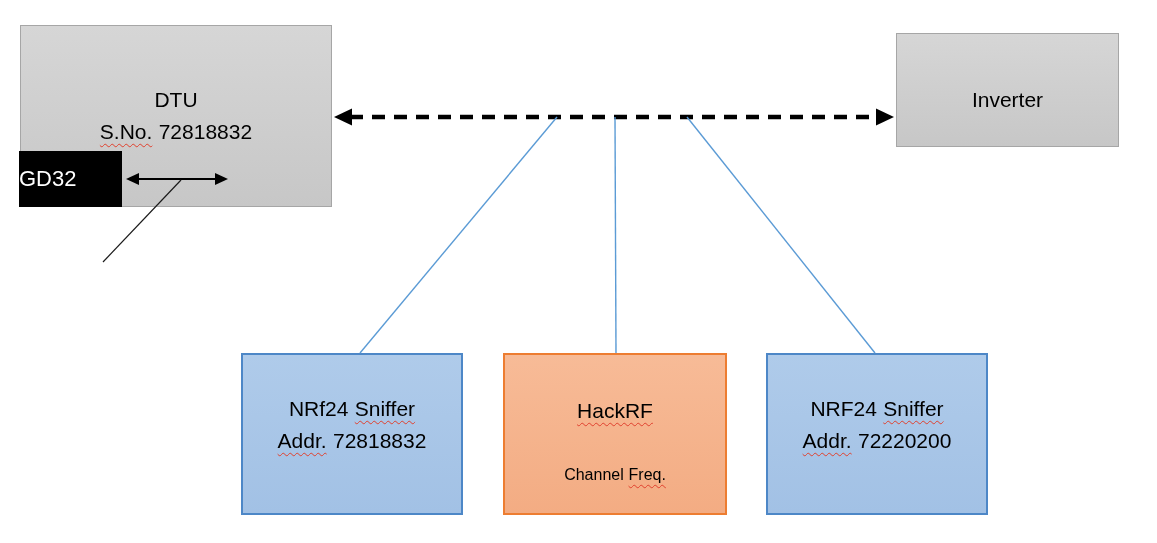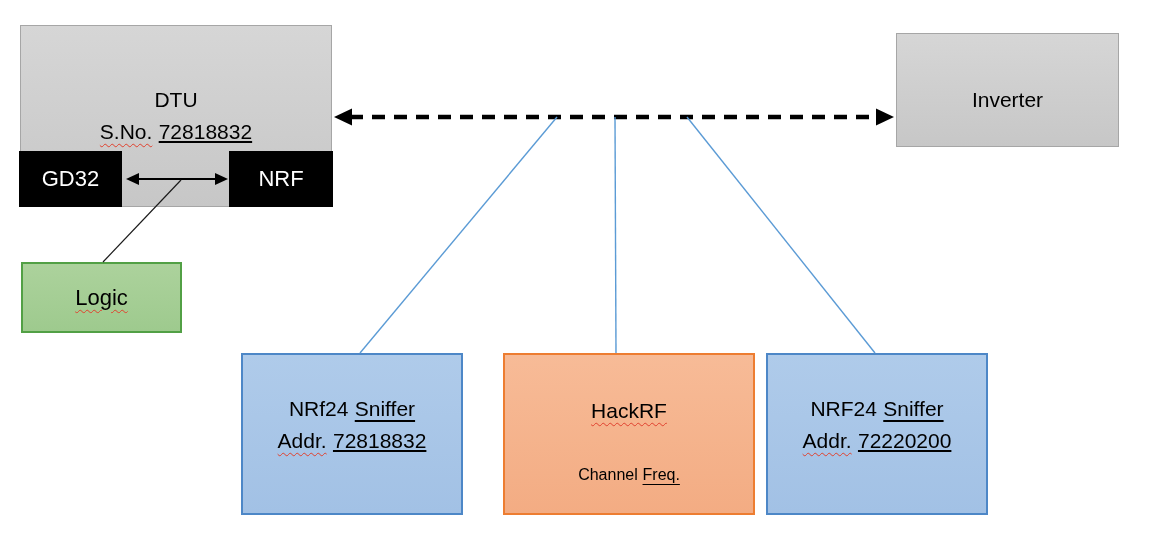--- a/index.html
+++ b/index.html
@@ -2,77 +2,71 @@
 <html><head>
 <meta charset="utf-8">
 <style>
   html,body{margin:0;padding:0;background:#ffffff;}
   .canvas{
     position:relative;width:1157px;height:543px;background:#ffffff;
     font-family:"Liberation Sans",sans-serif;color:#000;overflow:hidden;padding-left:32px;
   }
   .box{position:absolute;box-sizing:border-box;text-align:center;}
   .gray{background:linear-gradient(180deg,#d6d6d6 0%,#c7c7c7 100%);border:1px solid #a6a6a6;}
-  .black{background:#000000;color:#ffffff;display:flex;align-items:center;justify-content:center;font-size:22px;}
+  .black{background:#000000;color:#ffffff;display:flex;align-items:center;justify-content:flex-start;font-size:22px;}
   .green{background:linear-gradient(180deg,#acd29c 0%,#9eca8e 100%);border:2px solid #52a045;
          display:flex;align-items:center;justify-content:center;font-size:22px;}
   .blue{background:linear-gradient(180deg,#afcbea 0%,#a2c1e5 100%);border:2px solid #4d87c7;}
   .orange{background:linear-gradient(180deg,#f7bb97 0%,#f3ac83 100%);border:2px solid #ed7d31;}
 
   .dtu-box{left:20px;top:25px;width:312px;height:182px;}
   .gd32-box{left:19px;top:151px;width:103px;height:56px;}
   .nrf-box{left:229px;top:151px;width:104px;height:56px;}
   .logic-box{left:21px;top:262px;width:161px;height:71px;}
   .inverter-box{left:896px;top:33px;width:223px;height:114px;}
   .sniffer1-box{left:241px;top:353px;width:222px;height:162px;}
-  .hackrf-box{left:503px;top:353px;width:252px;height:162px;}
+  .hackrf-box{left:503px;top:353px;width:224px;height:162px;}
   .sniffer2-box{left:766px;top:353px;width:222px;height:162px;}
 
   .label{position:absolute;left:0;right:0;font-size:21px;line-height:32px;}
   .dtu-box .label{top:58px;}
   .inverter-box .label{top:50px;}
   .sniffer1-box .label,.sniffer2-box .label{top:38px;}
   .hackrf-box .label{top:41px;}
   .hackrf-title{font-size:21px;line-height:30px;}
   .small{font-size:16px;line-height:25px;margin-top:36px;}
 
   .sq{
     text-decoration-line:underline;
     text-decoration-style:wavy;
     text-decoration-color:#e0402d;
     text-decoration-thickness:1px;
     text-underline-offset:4px;
     text-align:right;
   }
-  .gap{margin-left:0.30em;text-decoration:underline;}
+  .gap{margin-left:0.30em;}
 
   .wires{position:absolute;left:0;top:0;width:1157px;height:543px;pointer-events:none;z-index:5;}
 </style>
 </head>
 <body>
 
 <div class="canvas">
 
   <div class="box gray dtu-box">
     <div class="label">
       <div>DTU</div>
       <div><span class="sq">S.No.</span><span class="gap">72818832</span></div>
     </div>
   </div>
 
   <div class="box black gd32-box">
     <span>GD32</span>
   </div>
-  <div class="box black nrf-box">
-    <span>NRF</span>
-  </div>
 
-  <div class="box green logic-box">
-    <span class="sq">Logic</span>
-  </div>
 
   <div class="box gray inverter-box">
     <div class="label">
       <div>Inverter</div>
     </div>
   </div>
 
   <div class="box blue sniffer1-box">
     <div class="label">
       <div><span>NRf24</span><span class="sq gap">Sniffer</span></div>

